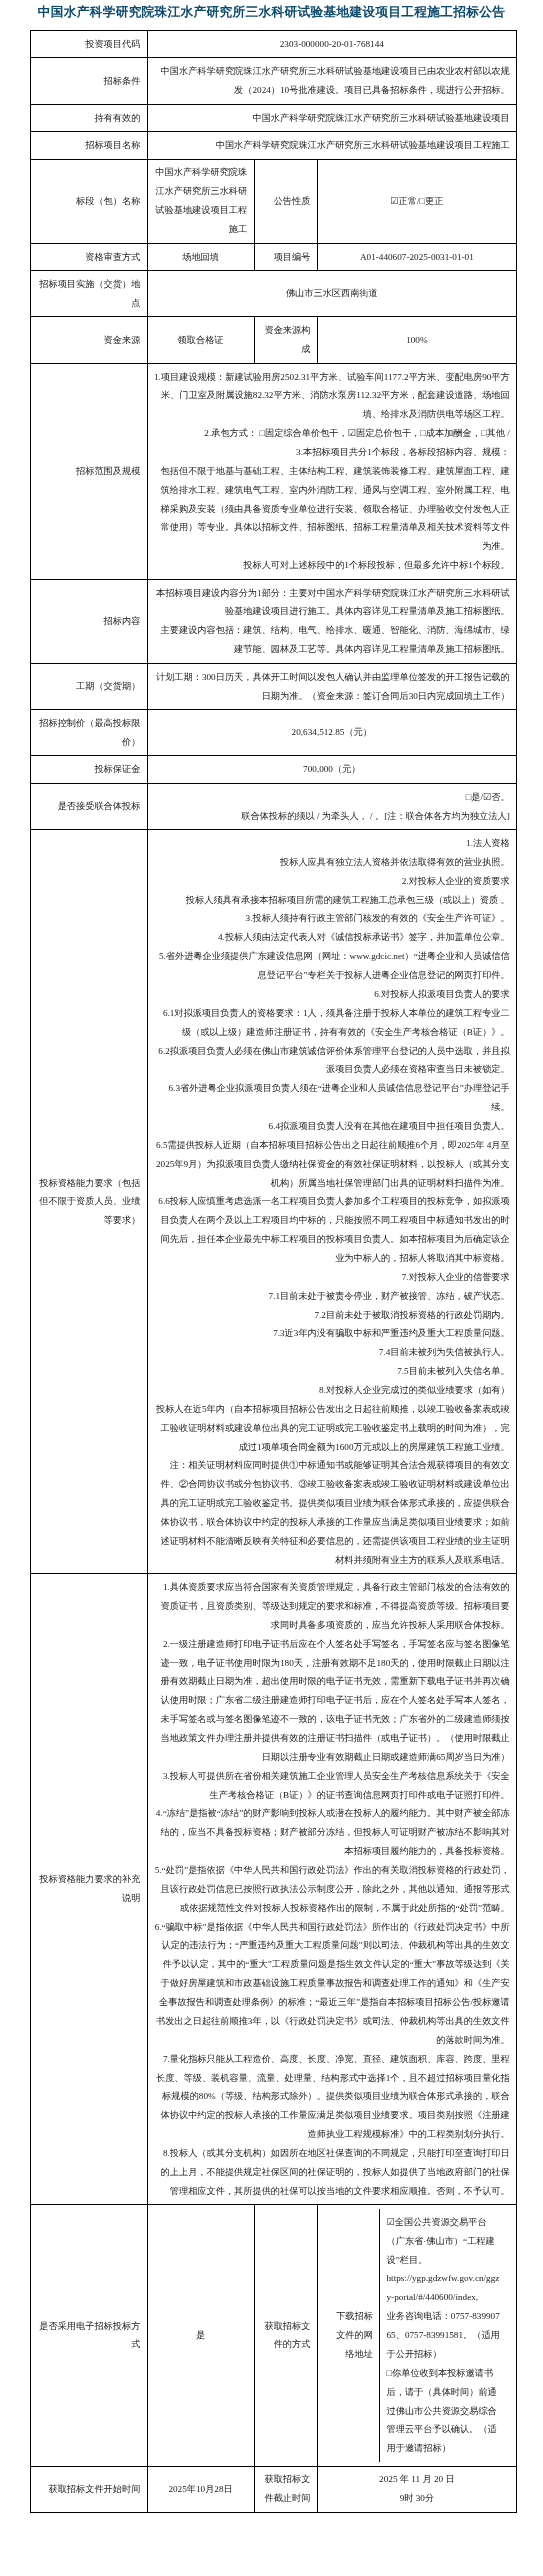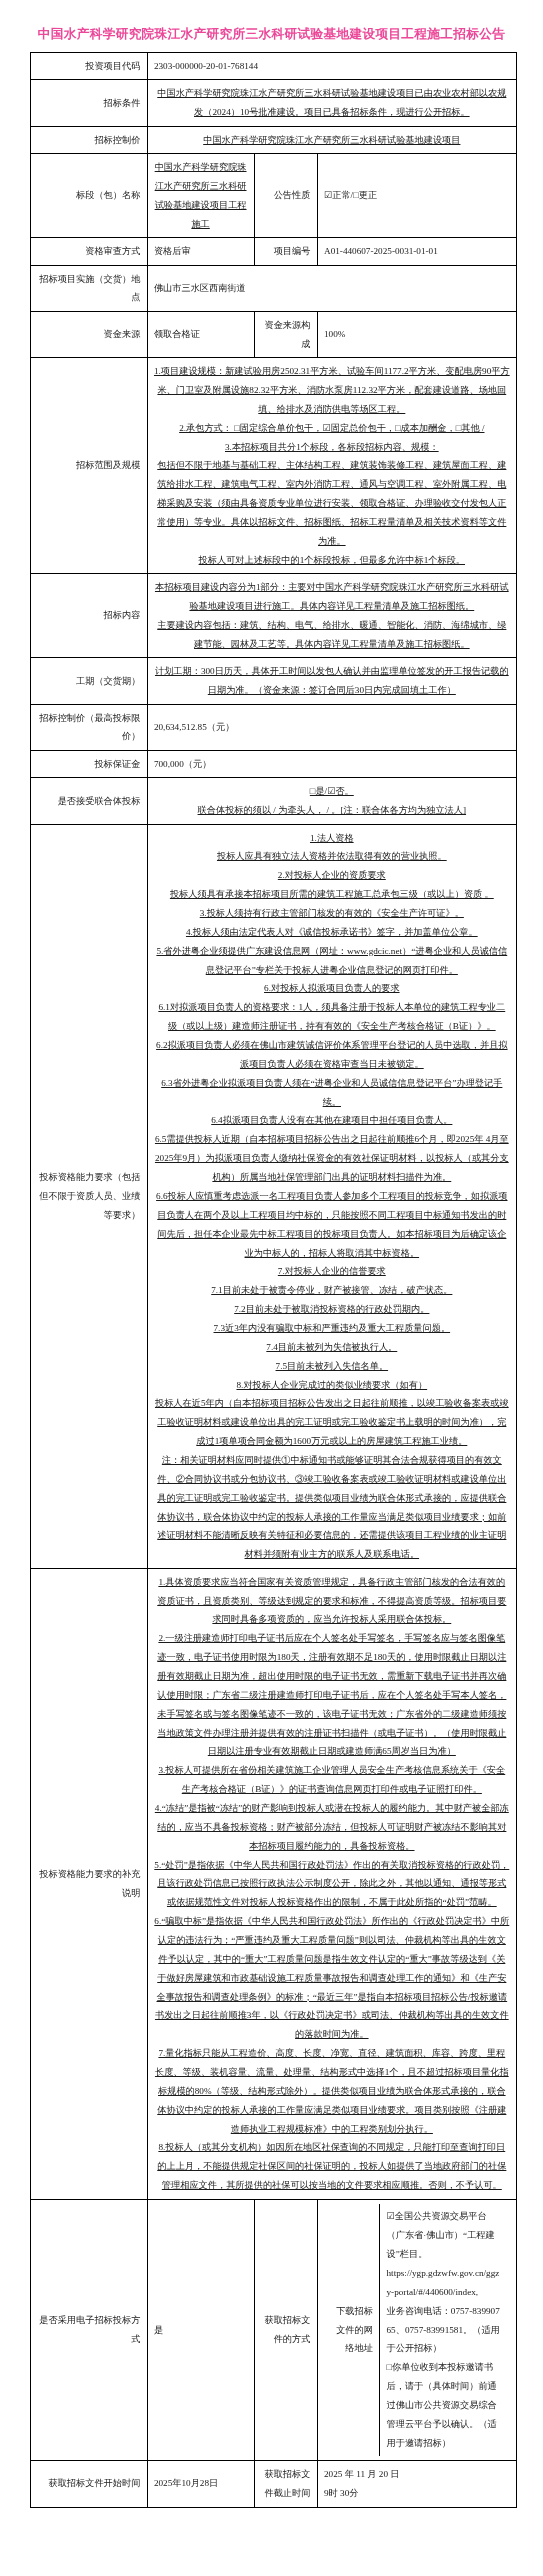--- a/index.html
+++ b/index.html
@@ -5,25 +5,25 @@
   html,body{margin:0;padding:0;background:#ffffff;}
   body{
     width:543px;
     font-family:"Liberation Serif","DejaVu Serif",serif;
     color:#1a1a1a;
     -webkit-font-smoothing:antialiased;
   }
   .page{width:543px;}
   .doc-title{
     width:514px;
-    margin:26px auto 9px auto;
+    margin:4px auto 9px auto;
     text-align:center;
     font-size:12.7px;
     font-weight:bold;
-    color:#ec4899;
+    color:#0c4a6e;
     letter-spacing:0.3px;
   }
   table.main{
     width:487px;
     margin:0 0 19px 30px;
     border-collapse:collapse;
     border:1.3px solid #000;
     table-layout:fixed;
   }
   table.main > tbody > tr > td{
@@ -31,22 +31,22 @@
     font-size:9.2px;
     line-height:2.05;
     padding:3.8px 6.3px;
     vertical-align:middle;
     word-break:break-all;
   }
   td.lab{
     text-align:right;
     padding:3.8px 3.8px;
   }
-  td.v{white-space:pre-line;text-align:center;text-decoration:underline;}
-  td.vc{white-space:pre-line;margin-left:8px;}
+  td.v{white-space:pre-line;text-align:right;}
+  td.vc{white-space:pre-line;text-align:center;margin-left:8px;}
   table.sub{
     width:100%;
     border-collapse:collapse;
     table-layout:fixed;
   }
   table.sub td{
     border:0.6px solid #000;
     font-size:9.2px;
     line-height:2.05;
     padding:3.8px 6.3px;
@@ -81,35 +81,39 @@
         <td class="lab">投资项目代码</td>
         <td class="vc" colspan="3">2303-000000-20-01-768144</td>
       </tr>
 
       <tr>
         <td class="lab">招标条件</td>
         <td class="v" colspan="3">中国水产科学研究院珠江水产研究所三水科研试验基地建设项目已由农业农村部以农规发（2024）10号批准建设。项目已具备招标条件，现进行公开招标。</td>
       </tr>
 
       <tr>
-        <td class="lab">招标控制价</td>
+        <td class="lab">持有有效的</td>
         <td class="v" colspan="3">中国水产科学研究院珠江水产研究所三水科研试验基地建设项目</td>
       </tr>
 
+      <tr>
+        <td class="lab">招标项目名称</td>
+        <td class="v" colspan="3">中国水产科学研究院珠江水产研究所三水科研试验基地建设项目工程施工</td>
+      </tr>
 
       <tr>
         <td class="lab">标段（包）名称</td>
         <td class="v">中国水产科学研究院珠江水产研究所三水科研试验基地建设项目工程施工</td>
         <td class="lab">公告性质</td>
         <td class="vc">☑正常/□更正</td>
       </tr>
 
       <tr>
         <td class="lab">资格审查方式</td>
-        <td class="vc">资格后审</td>
+        <td class="vc">场地回填</td>
         <td class="lab">项目编号</td>
         <td class="vc">A01-440607-2025-0031-01-01</td>
       </tr>
 
       <tr>
         <td class="lab">招标项目实施（交货）地点</td>
         <td class="vc" colspan="3">佛山市三水区西南街道</td>
       </tr>
 
       <tr>

